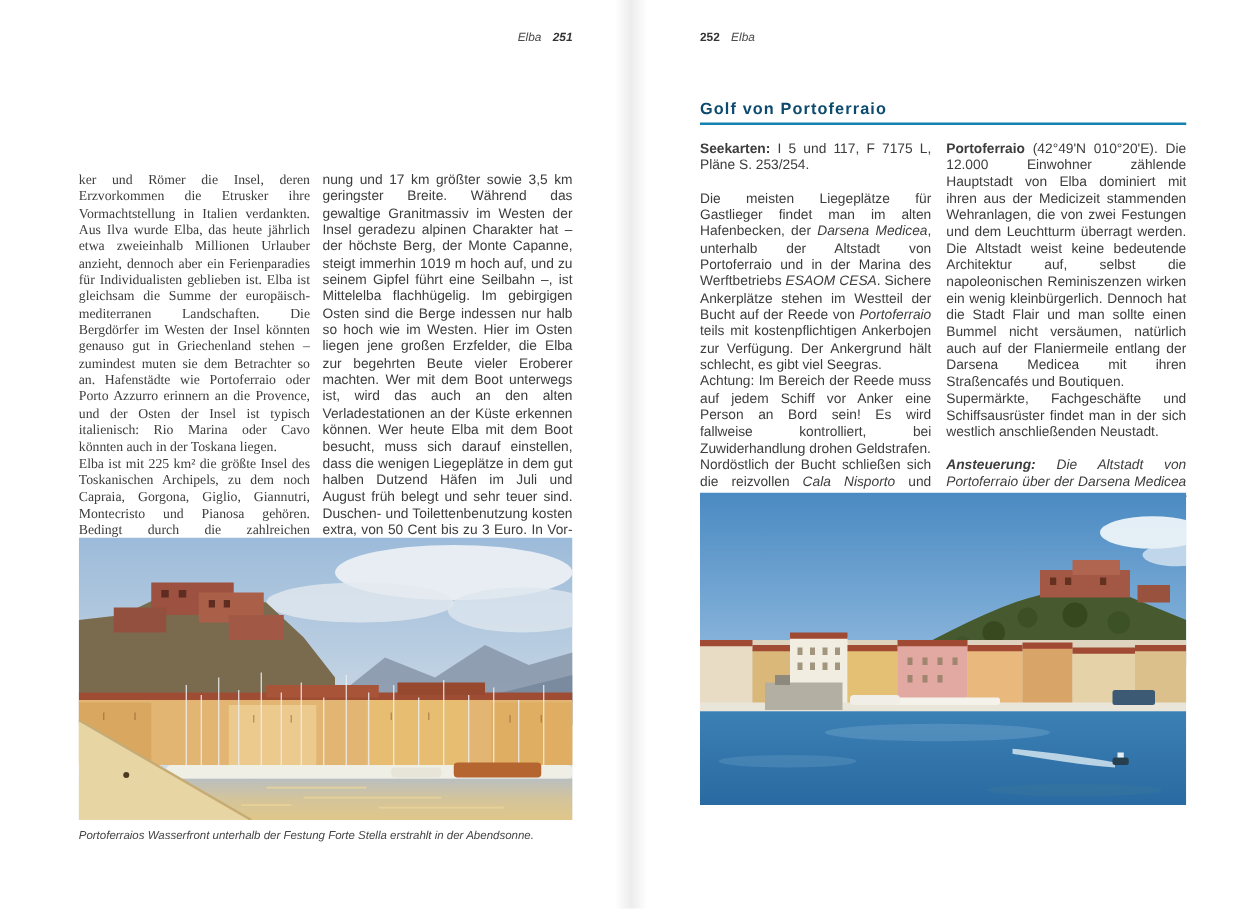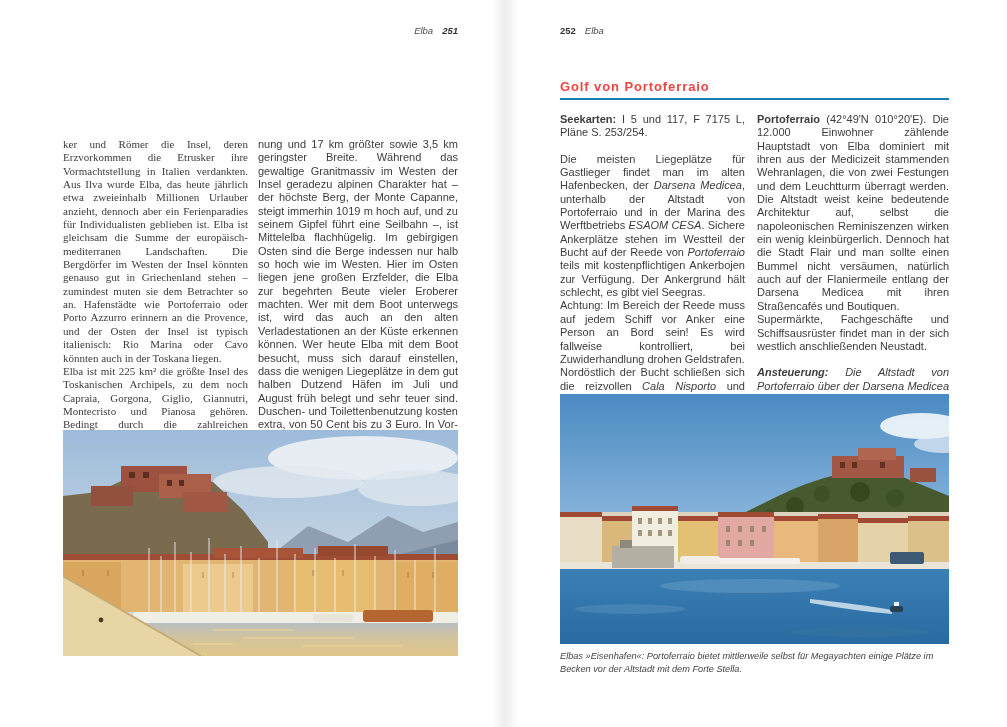--- a/index.html
+++ b/index.html
@@ -19,21 +19,21 @@
   .page-number{font-weight:bold;color:#333333;}
   #page-left .page-number{margin-left:9px;font-style:italic;}
   #page-right .running-title{margin-left:9px;}
 
   .section-head{
     position:absolute;top:79px;left:0;width:100%;
     border-bottom:2px solid #1680b2;padding-bottom:4px;
   }
   .section-title{
     font-size:13px;font-weight:bold;letter-spacing:0.9px;
-    color:#ef4444;margin:0;
+    color:#0c4a6e;margin:0;
   }
 
   .columns{position:absolute;left:0;display:flex;}
   #cols-left{top:138px;width:395px;gap:10px;}
   #cols-right{top:113px;width:389px;gap:12px;}
   .col{font-size:11px;line-height:13.35px;}
   #cols-left .col-a{width:185px;font-family:Liberation Serif, serif;}
   #cols-left .col-b{width:200px;}
   #cols-right .col-a{width:185px;}
   #cols-right .col-b{width:192px;}
@@ -147,20 +147,21 @@
       <g stroke="#ecd597" stroke-width="1.4" opacity="0.8">
         <line x1="150" y1="200" x2="230" y2="200"></line>
           <line x1="180" y1="208" x2="290" y2="208"></line>
           <line x1="240" y1="216" x2="340" y2="216"></line>
           <line x1="130" y1="214" x2="170" y2="214"></line>
       </g>
       <path d="M0 146 L138 226 L0 226 Z" fill="#e8d5a4"></path>
       <path d="M0 146 L138 226" stroke="#c6ac74" stroke-width="2" fill="none"></path>
       <circle cx="38" cy="190" r="2.4" fill="#4a3b22"></circle>
     </svg>
+    <figcaption>Portoferraios Wasserfront unterhalb der Festung Forte Stella erstrahlt in der Abendsonne.</figcaption>
   </figure>
 </div>
 
 <div id="gutter"></div>
 
 <div class="page" id="page-right">
   <div class="page-header">
     <span class="page-number">252</span><span class="running-title">Elba</span>
   </div>
 
@@ -254,15 +255,14 @@
       <rect x="120" y="162" width="40" height="8" rx="3" fill="#f0eee6"></rect>
       <rect x="330" y="158" width="34" height="12" rx="2" fill="#3d5a74"></rect>
       <rect x="0" y="175" width="389" height="75" fill="url(#rsea)"></rect>
       <ellipse cx="190" cy="192" rx="90" ry="7" fill="#7fb0d0" opacity="0.35"></ellipse>
       <path d="M250 205 C280 208 310 212 332 216 L332 220 C305 218 275 213 250 209 Z" fill="#dcebf4" opacity="0.8"></path>
       <rect x="330" y="212" width="13" height="6" rx="2" fill="#26404f"></rect>
       <rect x="334" y="208" width="5" height="4" fill="#e8eef2"></rect>
       <ellipse cx="70" cy="215" rx="55" ry="5" fill="#5a94bd" opacity="0.45"></ellipse>
       <ellipse cx="300" cy="238" rx="70" ry="5" fill="#35759f" opacity="0.6"></ellipse>
     </svg>
-    <figcaption>Elbas »Eisenhafen«: Portoferraio bietet mittlerweile selbst für Megayachten einige Plätze im Becken vor der Altstadt mit dem Forte Stella.</figcaption>
   </figure>
 </div>
 
 </body></html>

